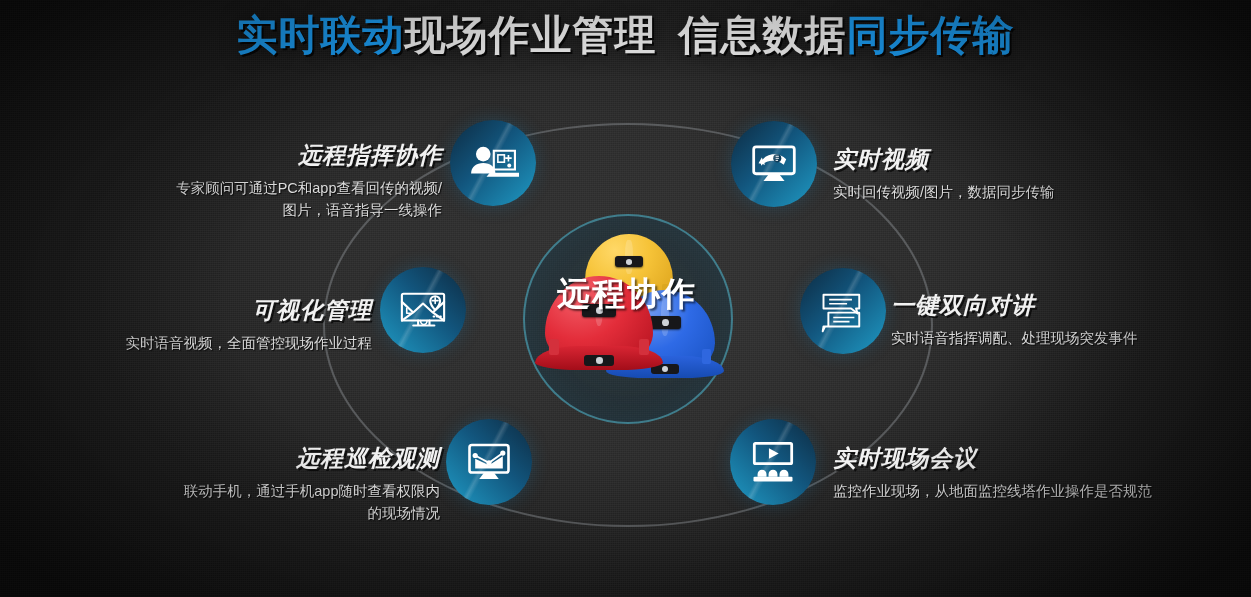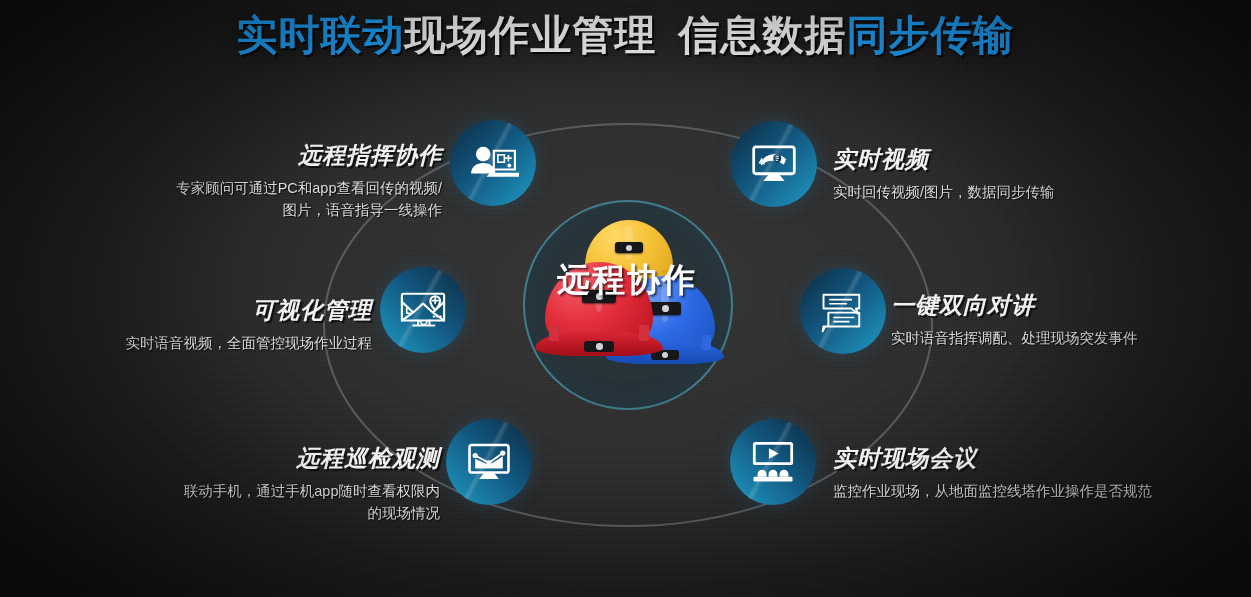--- a/index.html
+++ b/index.html
@@ -42,21 +42,21 @@
   
   #ring{
     position:absolute;left:323px;top:123px;width:606px;height:400px;
     border:2px solid rgba(150,155,160,.42);
     border-radius:50%;
     box-shadow:0 0 1px rgba(255,255,255,.1);
   }
 
   
   #center{
-    position:absolute;left:537px;top:214px;width:180px;height:180px;
+    position:absolute;left:537px;top:228px;width:180px;height:180px;
   }
   #center-ring{
     position:absolute;left:-14px;top:-14px;width:206px;height:206px;
     border-radius:50%;
     border:2px solid rgba(80,190,215,.55);
     background:radial-gradient(circle at 50% 50%, rgba(30,80,100,.42) 0%, rgba(18,45,58,.28) 58%, rgba(12,22,28,.05) 80%, rgba(0,0,0,0) 100%);
     box-shadow:0 0 36px 10px rgba(20,70,95,.35) inset;
   }
   .helmet{position:absolute;}
   .helmet .dome{

